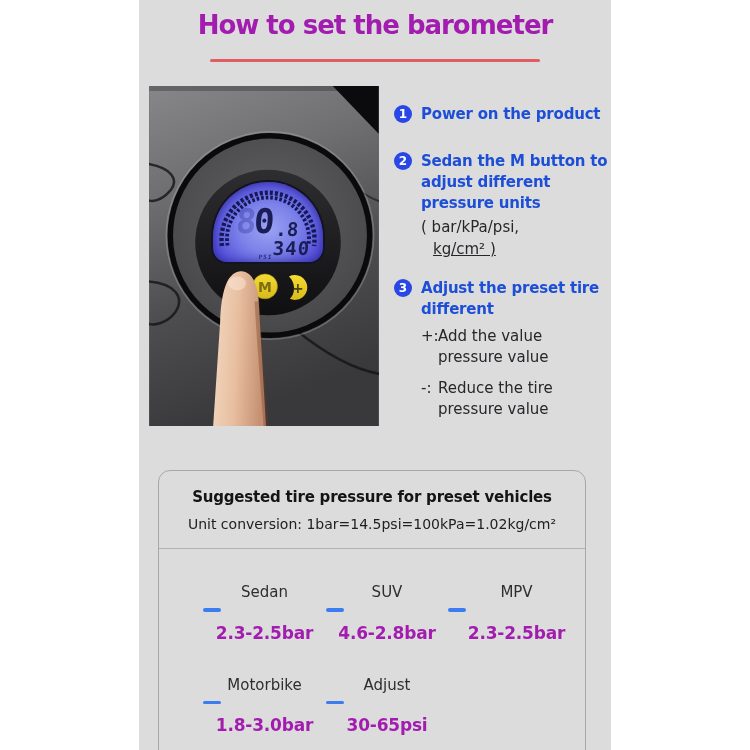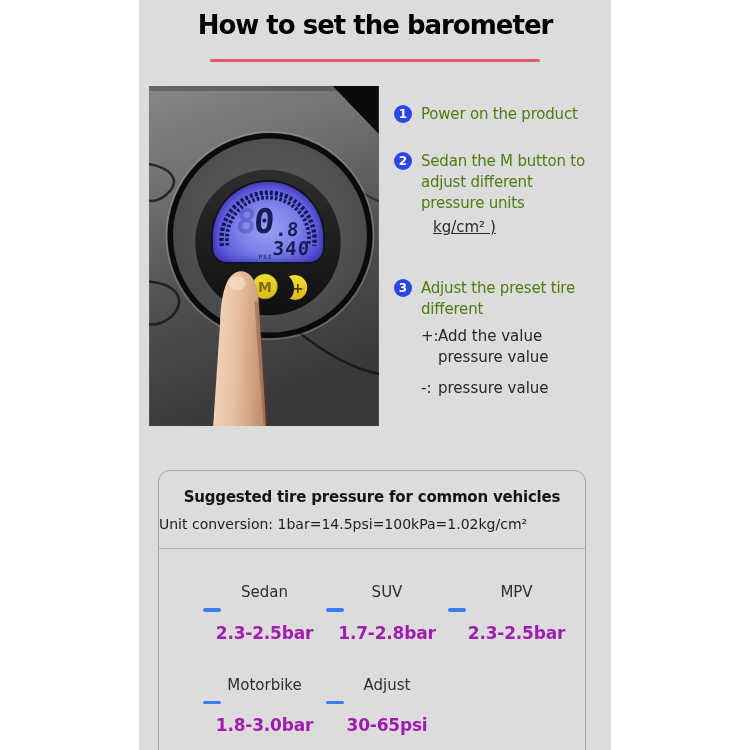--- a/index.html
+++ b/index.html
@@ -8,21 +8,21 @@
     background:#ffffff;
     font-family:"DejaVu Sans","Liberation Sans",sans-serif;
   }
   .panel{
     position:absolute;left:139px;top:0;width:472px;height:750px;
     background:#dcdcdc;
   }
   
   .title{
     position:absolute;left:0;right:0;top:10px;text-align:center;
-    font-size:26px;font-weight:bold;letter-spacing:-1px;color:#000000;
+    font-size:26px;font-weight:bold;letter-spacing:-1px;color:#a21caf;
   }
   .title-underline{
     position:absolute;left:71px;top:59px;width:330px;height:3px;
     background:#e25d63;border-radius:2px;
   }
   
   .photo{
     position:absolute;left:10px;top:86px;width:230px;height:340px;
     overflow:hidden;background:#6e6e71;
   }
@@ -46,37 +46,37 @@
   .step{position:absolute;left:0;display:flex;gap:9px;}
   .step-1{top:0;}
   .step-2{top:47px;}
   .step-3{top:174px;}
   .badge{
     flex:none;width:18px;height:18px;margin-top:1px;border-radius:50%;
     background:#2847e6;color:#fff;font-size:12px;font-weight:bold;
     display:flex;align-items:center;justify-content:center;
   }
   .step-title div{
-    font-size:15px;font-weight:normal;color:#4d7c0f;line-height:21px;
+    font-size:15px;font-weight:bold;color:#1d4ed8;line-height:21px;
     letter-spacing:-0.2px;white-space:nowrap;
   }
   .unit-note{margin-top:2px;font-size:15px;color:#27272b;line-height:22px;}
   .unit-note .l2{padding-left:12px;text-decoration:underline;}
   .note{display:flex;font-size:15px;color:#27272b;line-height:21px;}
   .note-first{margin-top:6px;}
   .note-gap{margin-top:10px;}
   .note-symbol{flex:none;width:17px;}
   .note-lines div{white-space:nowrap;}
   
   .card{
     position:absolute;left:19px;top:470px;width:426px;height:310px;
     border:1px solid #a8a8a8;border-radius:12px;
   }
   .card-title{margin-top:17px;text-align:center;font-size:15px;font-weight:bold;color:#141416;letter-spacing:-0.2px;}
-  .card-subtitle{margin-top:10px;text-align:left;font-size:14px;color:#212125;}
+  .card-subtitle{margin-top:10px;text-align:center;font-size:14px;color:#212125;}
   .card-divider{margin-top:16px;border-top:1px solid #b2b2b2;height:0;}
   .vgrid{margin:34px 0 0 44px;display:grid;grid-template-columns:123px 122px auto;row-gap:33px;text-align:center;}
   .vname{font-size:15px;color:#2e2e31;}
   .vdash{width:18px;height:3.5px;background:#3b7cf1;border-radius:2px;margin:7px 0 11px;}
   .vvalue{font-size:17px;font-weight:bold;color:#a21caf;letter-spacing:-0.2px;}
 </style>
 </head>
 <body>
 
 <div class="panel">
@@ -165,20 +165,21 @@
 
     <div class="step step-2">
       <span class="badge">2</span>
       <div class="step-body">
         <div class="step-title">
           <div>Sedan the M button to</div>
           <div>adjust different</div>
           <div>pressure units</div>
         </div>
         <div class="unit-note">
+          <div class="l1">( bar/kPa/psi,</div>
           <div class="l2">kg/cm² )</div>
         </div>
       </div>
     </div>
 
     <div class="step step-3">
       <span class="badge">3</span>
       <div class="step-body">
         <div class="step-title">
           <div>Adjust the preset tire</div>
@@ -187,41 +188,42 @@
         <div class="note note-first">
           <span class="note-symbol">+:</span>
           <div class="note-lines">
             <div>Add the value</div>
             <div>pressure value</div>
           </div>
         </div>
         <div class="note note-gap">
           <span class="note-symbol">-:</span>
           <div class="note-lines">
+            <div>Reduce the tire</div>
             <div>pressure value</div>
           </div>
         </div>
       </div>
     </div>
   </div>
 
   <div class="card">
-    <div class="card-title">Suggested tire pressure for common vehicles</div>
+    <div class="card-title">Suggested tire pressure for preset vehicles</div>
     <div class="card-subtitle">Unit conversion: 1bar=14.5psi=100kPa=1.02kg/cm²</div>
     <div class="card-divider"></div>
     <div class="vgrid">
       <div class="vcell">
         <div class="vname">Sedan</div>
         <div class="vdash"></div>
         <div class="vvalue">2.3-2.5bar</div>
       </div>
       <div class="vcell">
         <div class="vname">SUV</div>
         <div class="vdash"></div>
-        <div class="vvalue">1.7-2.8bar</div>
+        <div class="vvalue">4.6-2.8bar</div>
       </div>
       <div class="vcell">
         <div class="vname">MPV</div>
         <div class="vdash"></div>
         <div class="vvalue">2.3-2.5bar</div>
       </div>
       <div class="vcell">
         <div class="vname">Motorbike</div>
         <div class="vdash"></div>
         <div class="vvalue">1.8-3.0bar</div>

